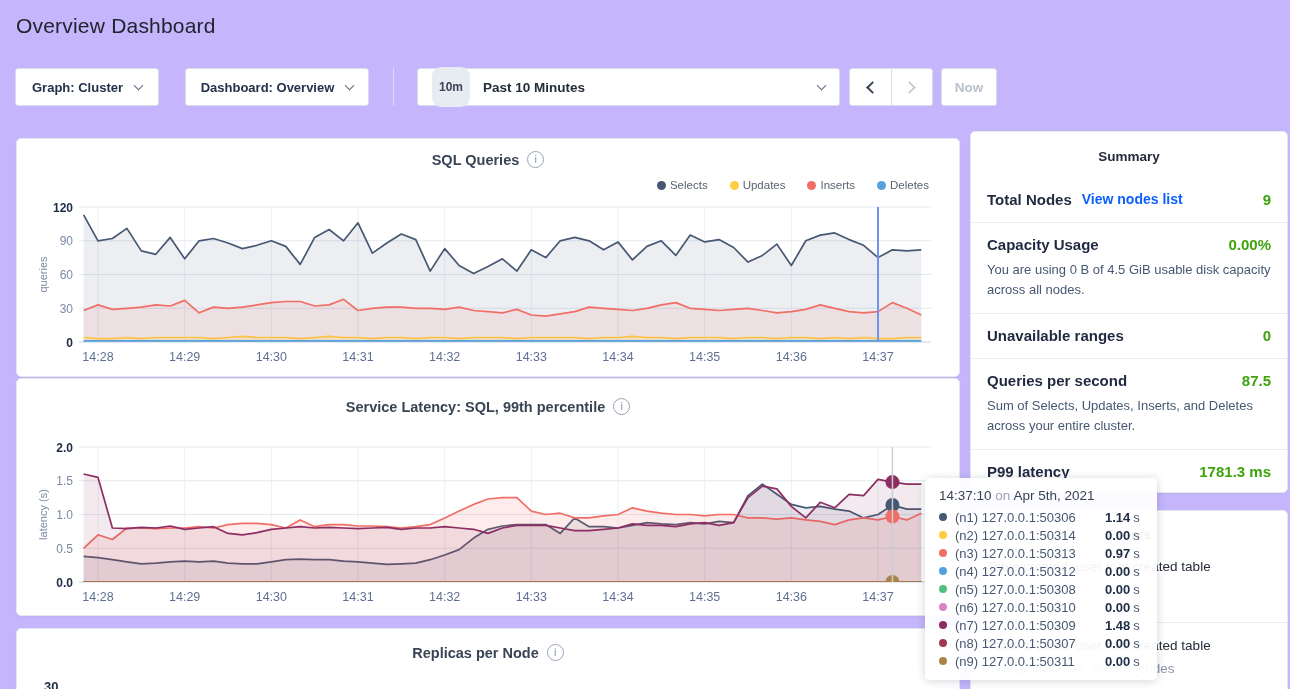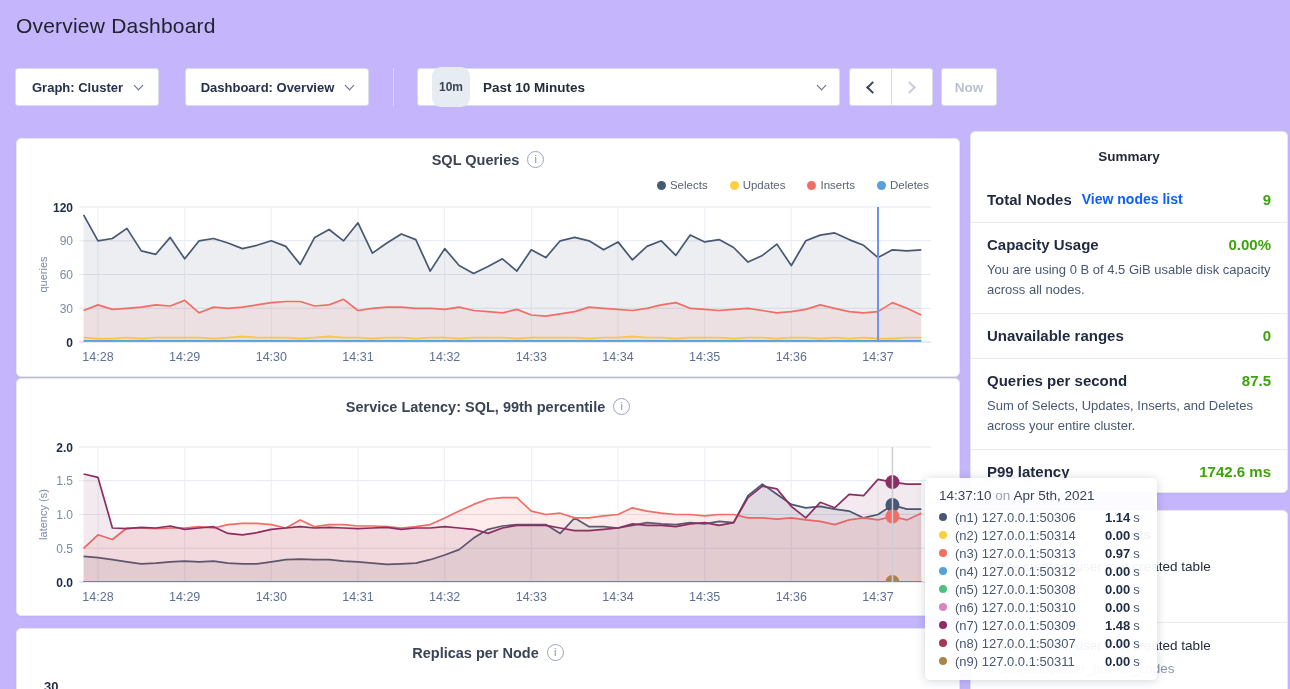--- a/index.html
+++ b/index.html
@@ -280,21 +280,21 @@
     <div class="sum-sec">
       <div class="sum-head">
         <span class="sum-label">Queries per second</span>
         <span class="sum-value">87.5</span>
       </div>
       <div class="sum-desc">Sum of Selects, Updates, Inserts, and Deletes across your entire cluster.</div>
     </div>
     <div class="sum-sec">
       <div class="sum-head">
         <span class="sum-label">P99 latency</span>
-        <span class="sum-value">1742.6 ms</span>
+        <span class="sum-value">1781.3 ms</span>
       </div>
     </div>
   </div>
 
   <div class="card card-events">
     <div class="ev-title">Events</div>
     <div class="ev-item first">
       <div class="ev-text">Table created: user root created table</div>
     </div>
     <div class="ev-item">

